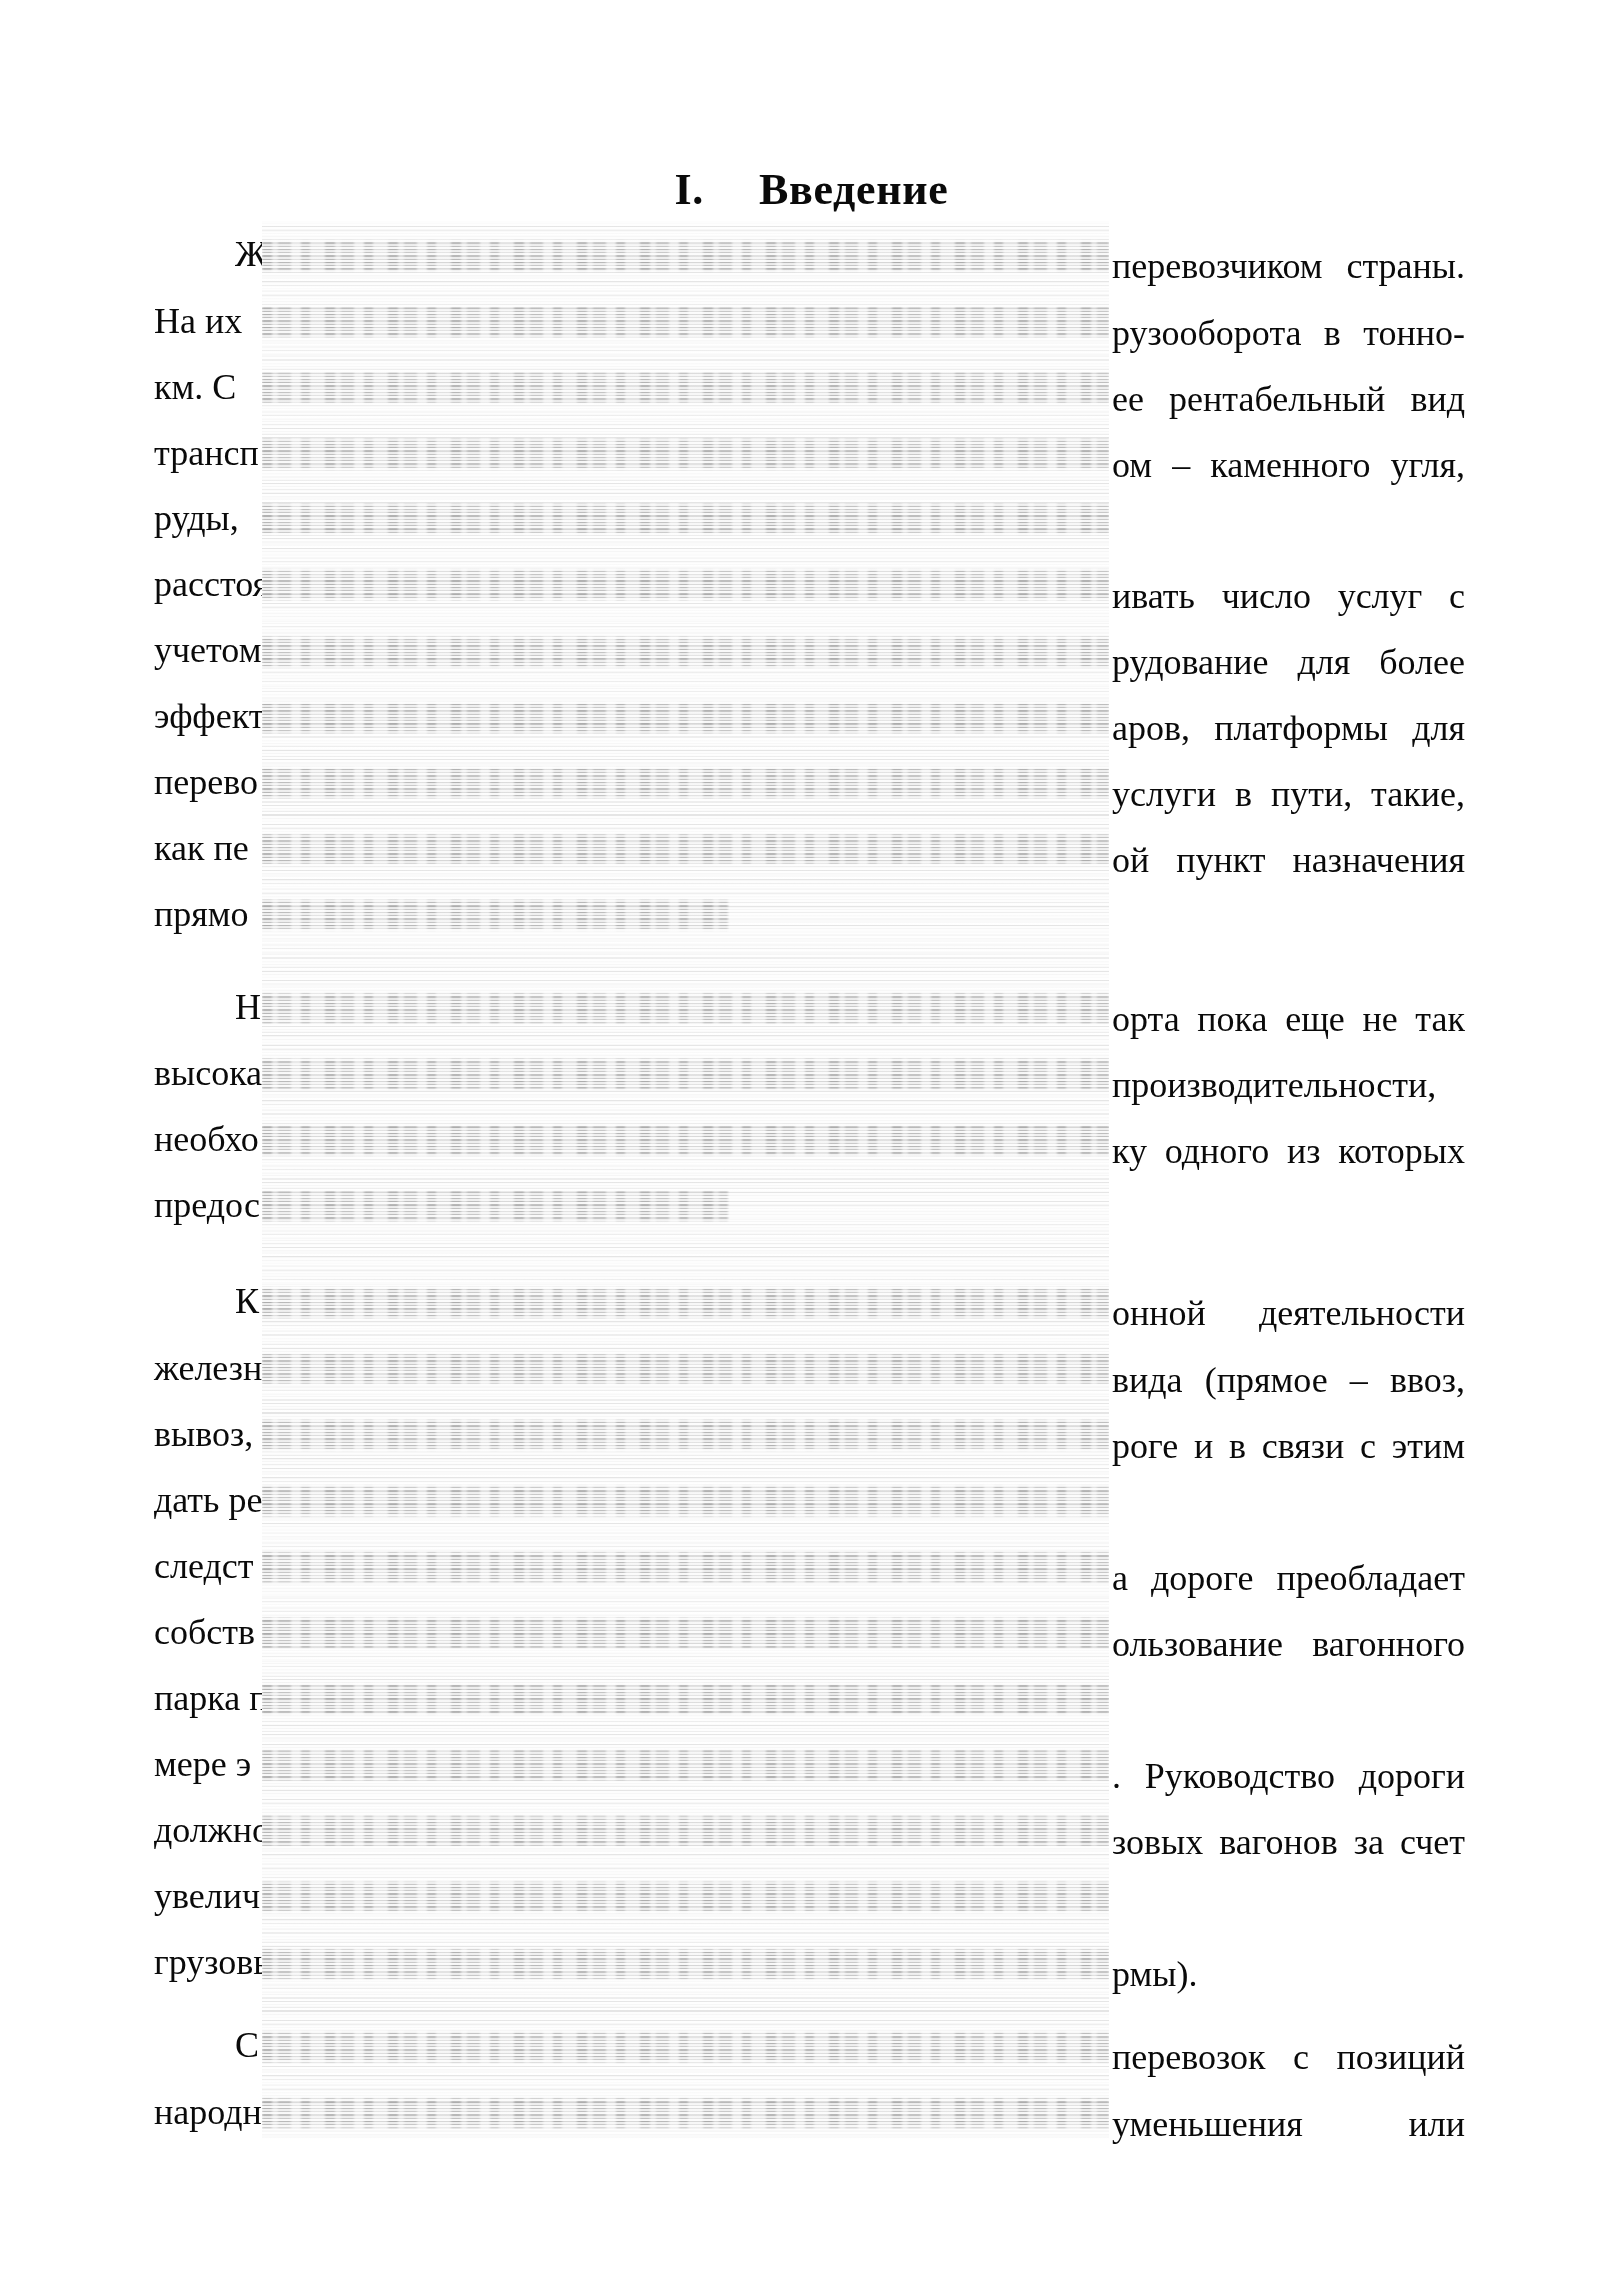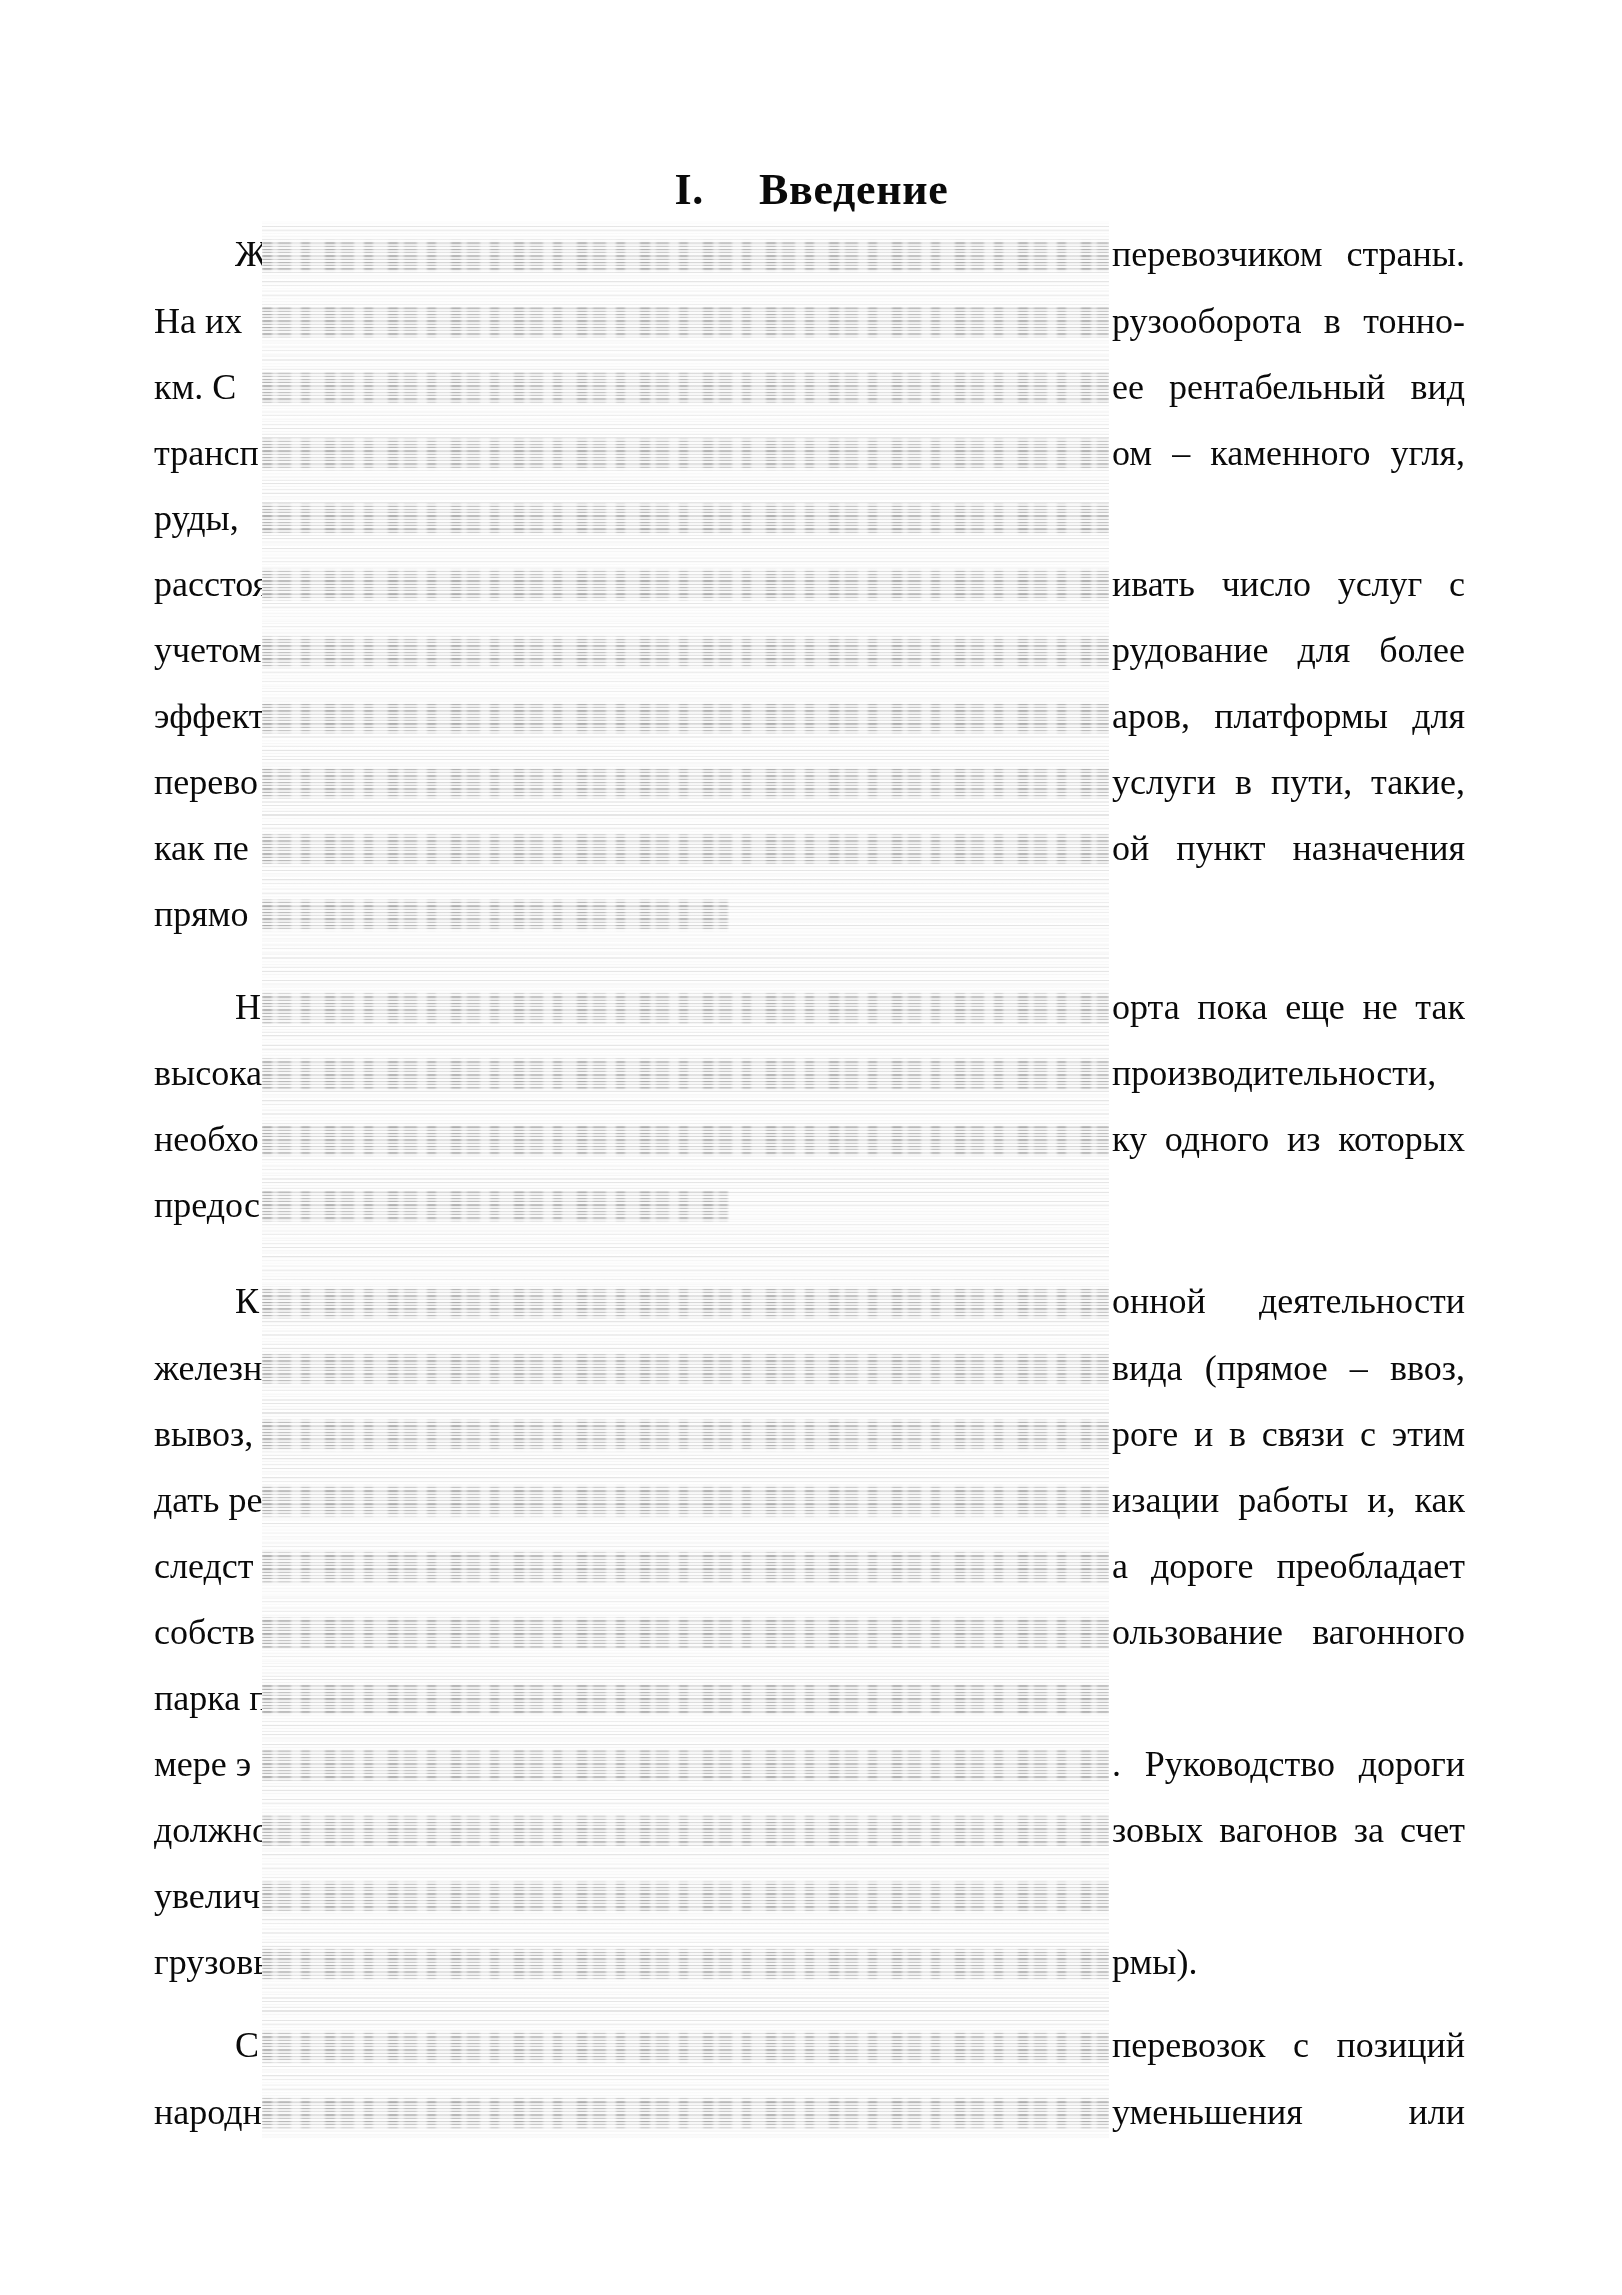--- a/index.html
+++ b/index.html
@@ -44,21 +44,21 @@
     top: 0;
     white-space: pre;
   }
   .frag-left.indented {
     left: 235px;
   }
   .frag-right {
     position: absolute;
     left: 1112px;
     width: 353px;
-    top: 0;
+    top: 12px;
     text-align: justify;
     text-align-last: justify;
   }
   .frag-right.para-end {
     text-align: right;
     text-align-last: left;
     width: 366px;
   }
   
   .redaction-band {
@@ -172,21 +172,20 @@
       <div class="text-line" style="top: 1336px;">
         <span class="frag-left">железн</span>
         <div class="frag-right">вида (прямое – ввоз,</div>
       </div>
       <div class="text-line" style="top: 1402px;">
         <span class="frag-left">вывоз,</span>
         <div class="frag-right">роге и в связи с этим</div>
       </div>
       <div class="text-line" style="top: 1468px;">
         <span class="frag-left">дать ре</span>
-        <div class="frag-right">изации работы и, как</div>
       </div>
       <div class="text-line" style="top: 1534px;">
         <span class="frag-left">следст</span>
         <div class="frag-right">а дороге преобладает</div>
       </div>
       <div class="text-line" style="top: 1600px;">
         <span class="frag-left">собств</span>
         <div class="frag-right">ользование вагонного</div>
       </div>
       <div class="text-line" style="top: 1666px;">

